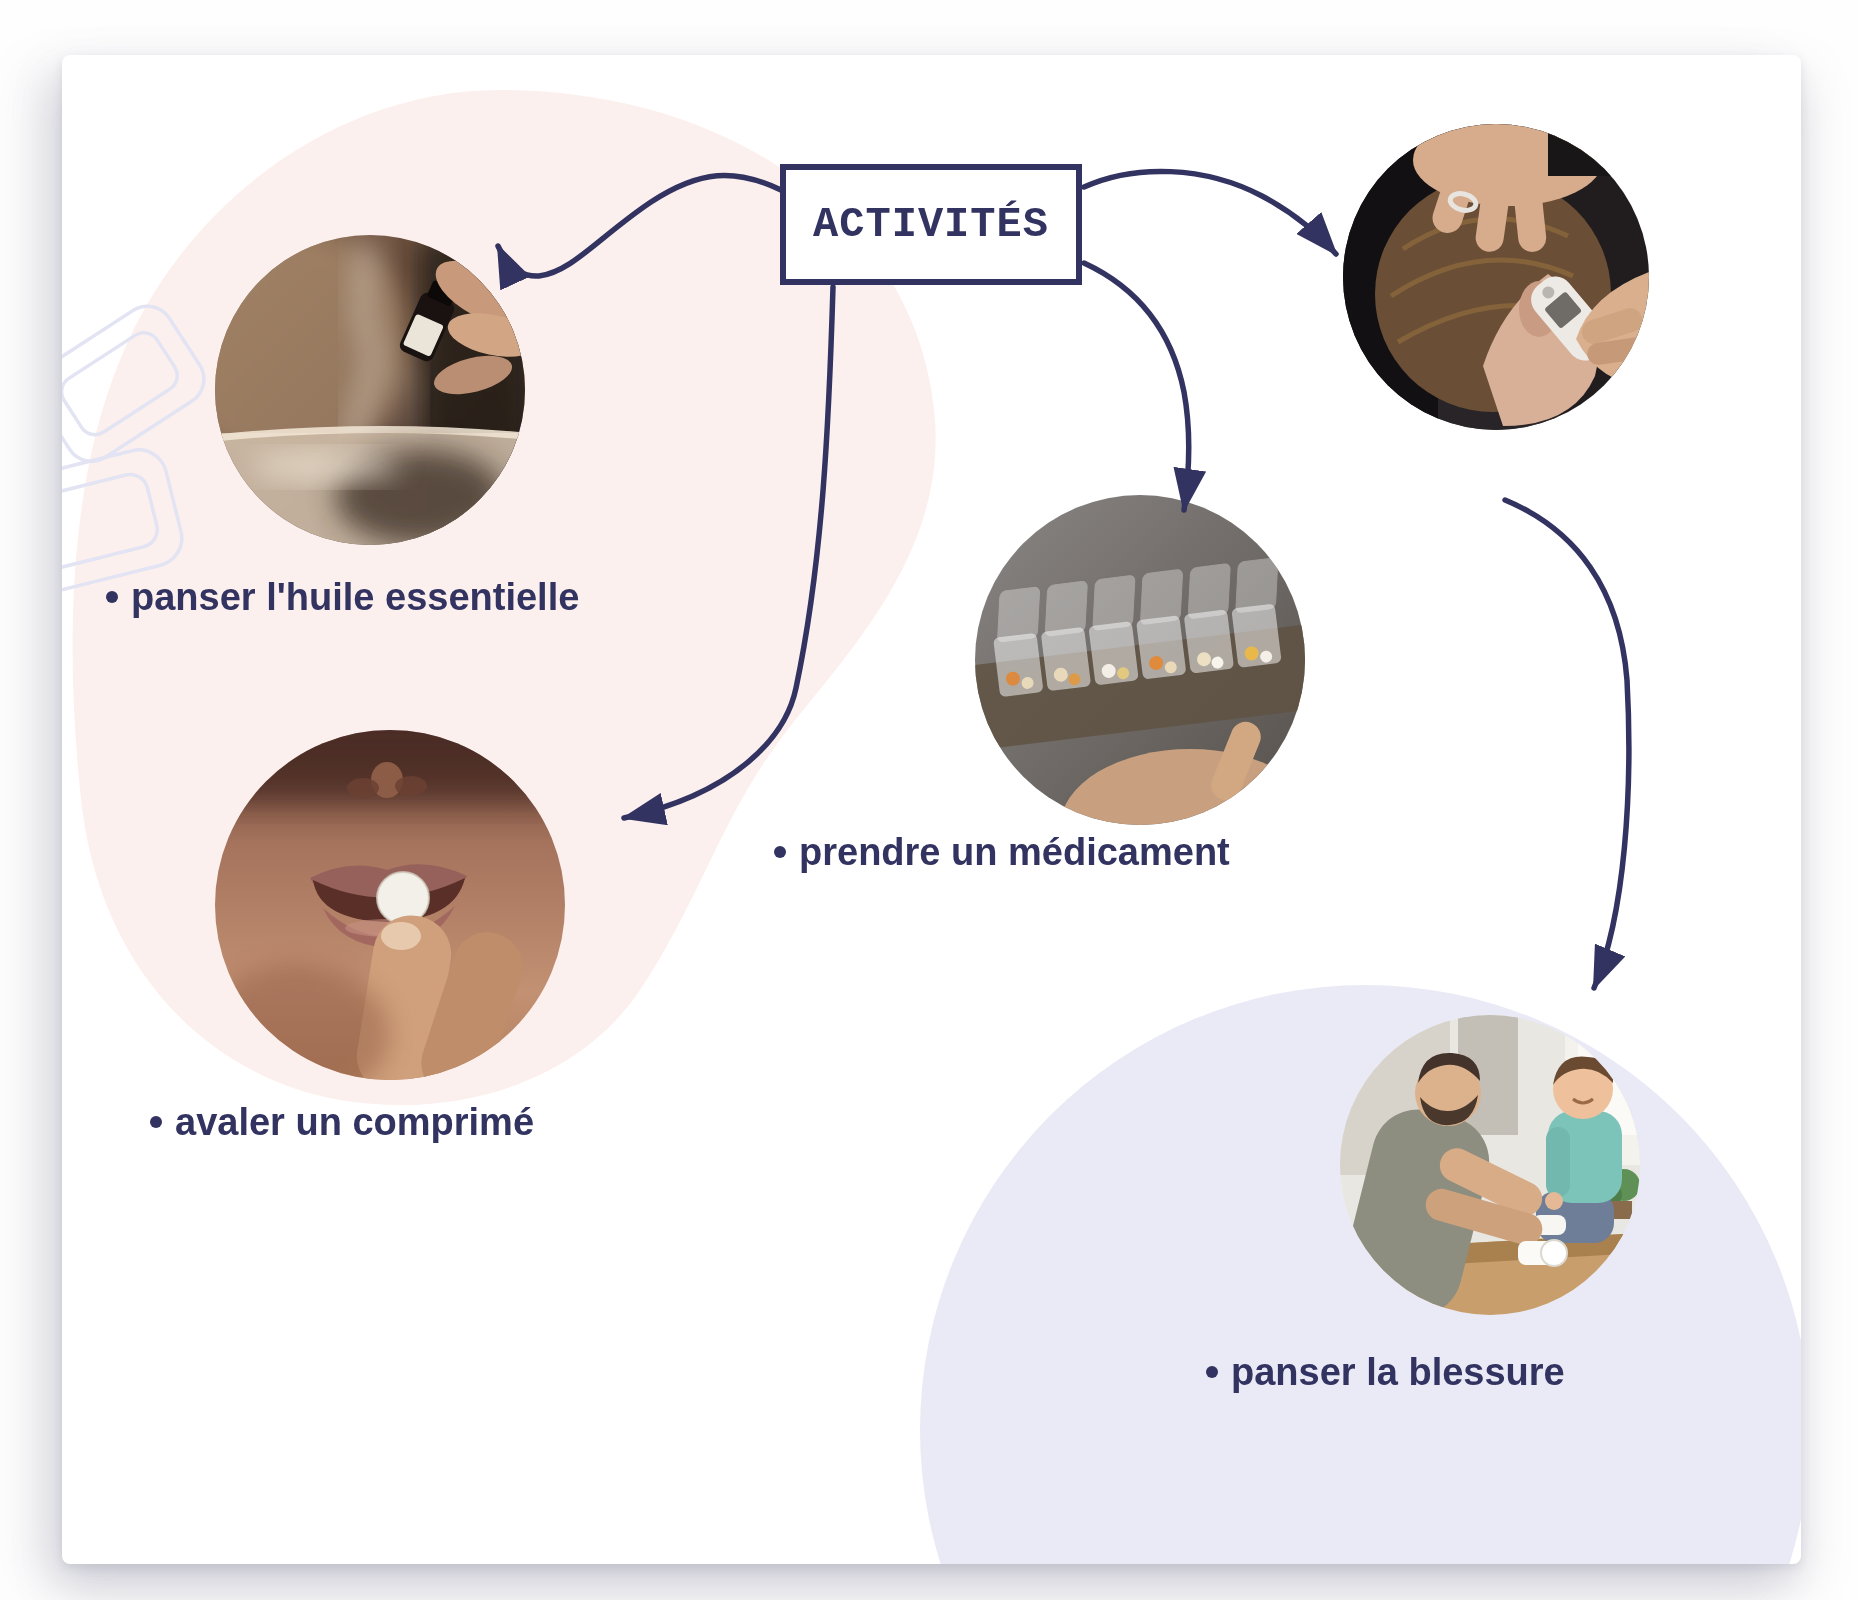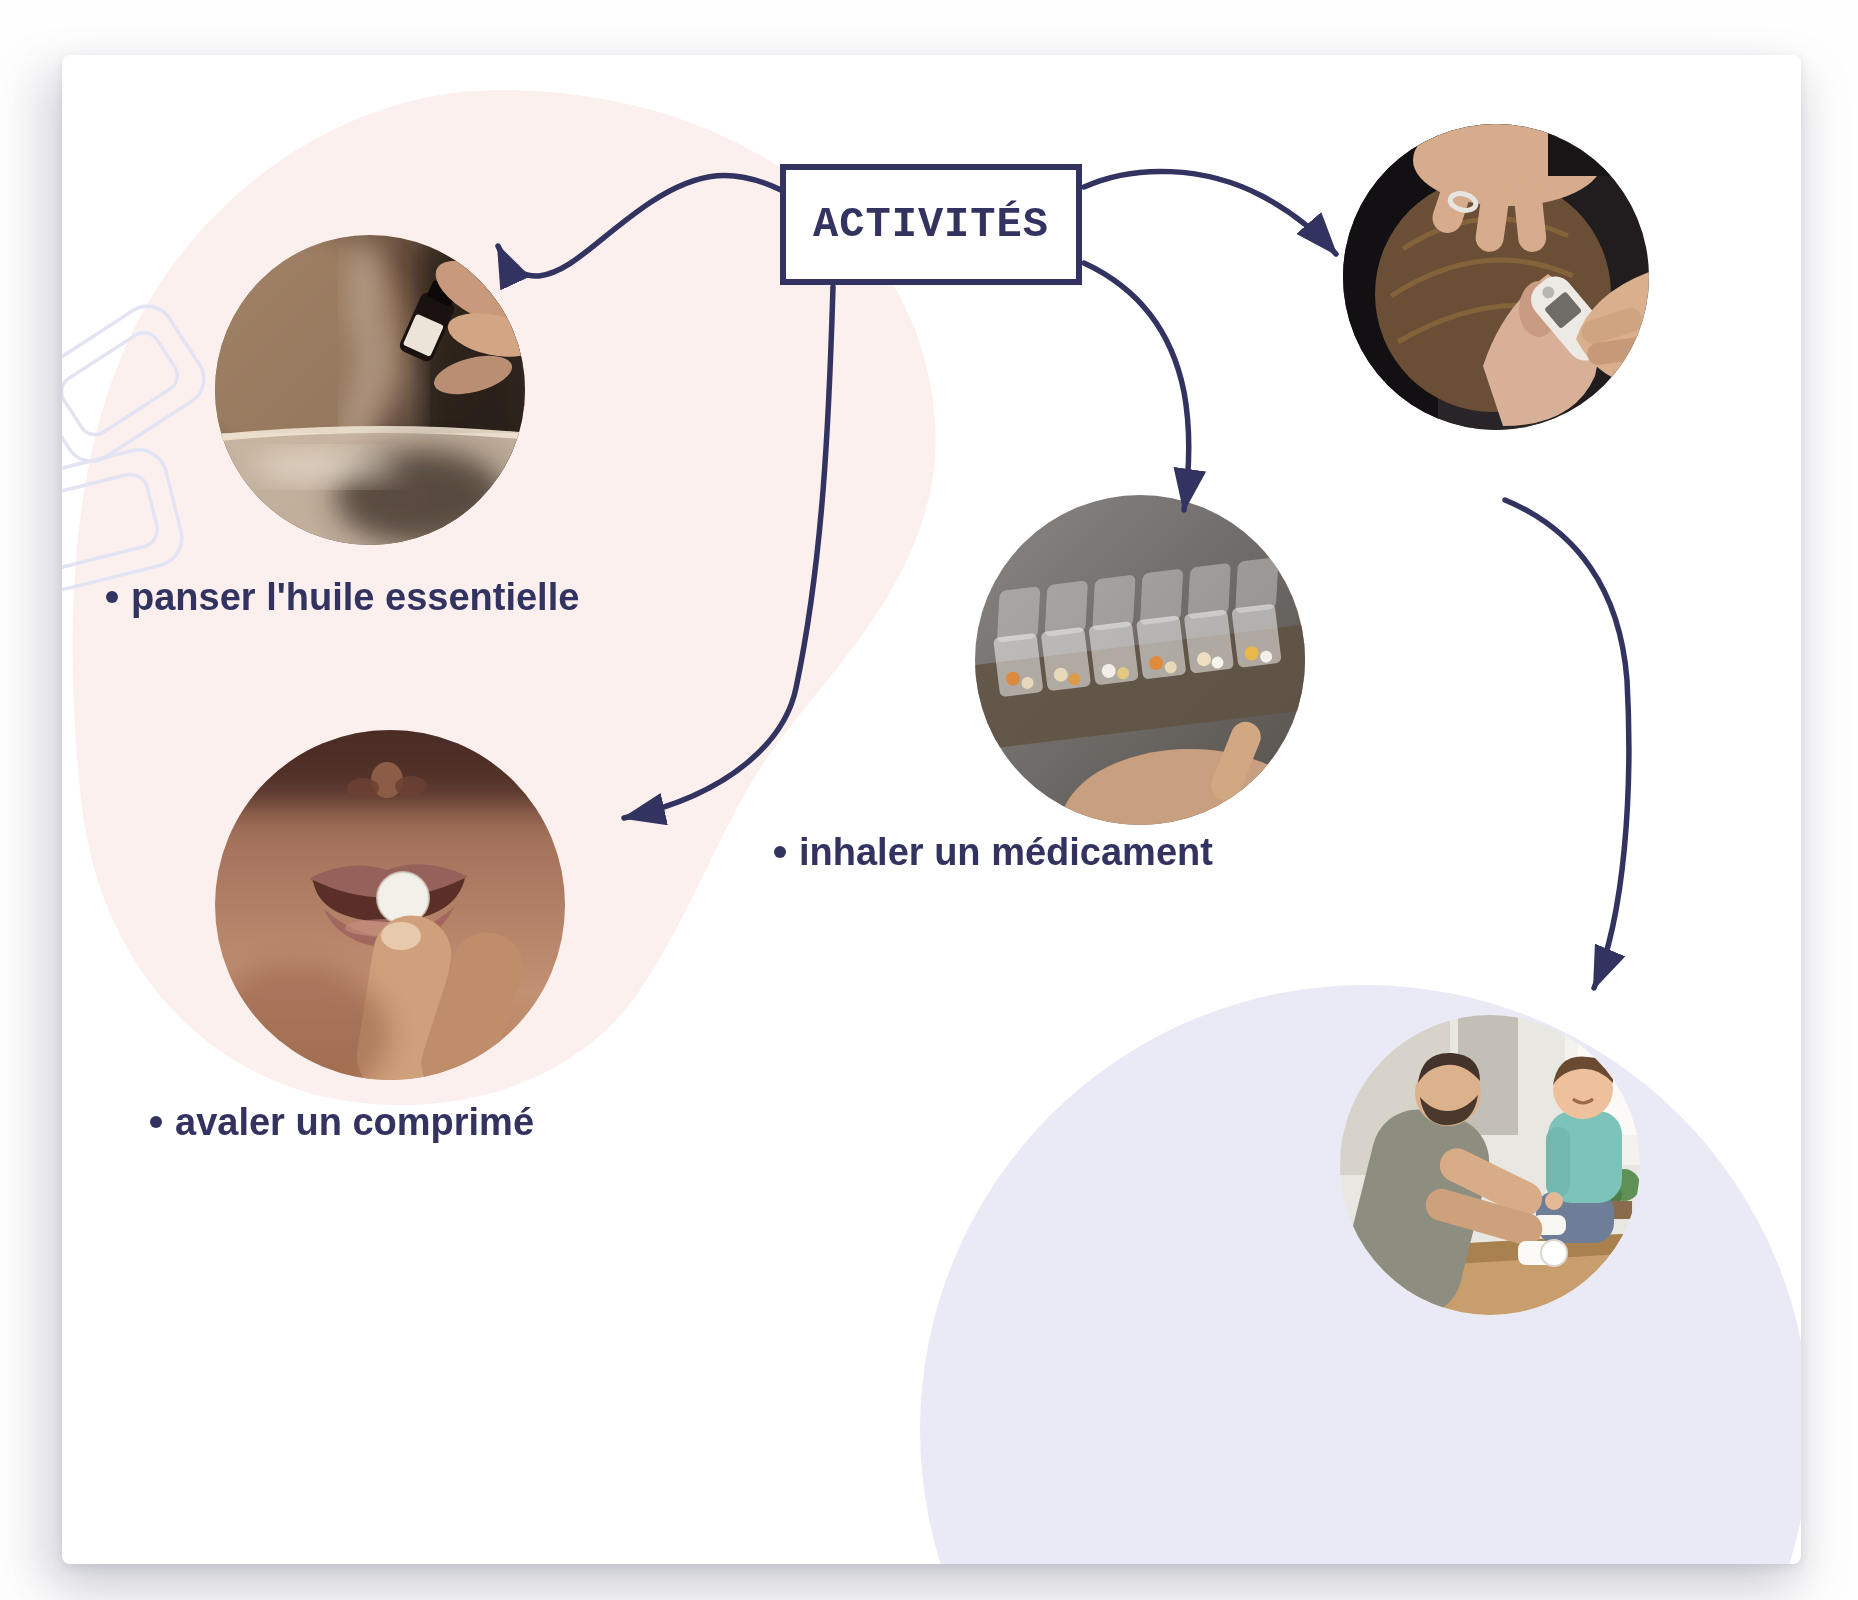--- a/index.html
+++ b/index.html
@@ -277,21 +277,25 @@
         </g>
       </svg>
     </figure>
 
     <div class="node-label lb-oil">
       <span class="dot"></span>
       <span>panser l'huile essentielle</span>
     </div>
     <div class="node-label lb-pills">
       <span class="dot"></span>
-      <span>inhaler un médicament</span>
+      <span>prendre un médicament</span>
     </div>
     <div class="node-label lb-lips">
       <span class="dot"></span>
       <span>avaler un comprimé</span>
     </div>
+    <div class="node-label lb-bandage">
+      <span class="dot"></span>
+      <span>panser la blessure</span>
+    </div>
 
   </div>
 </div>
 
 </body></html>

